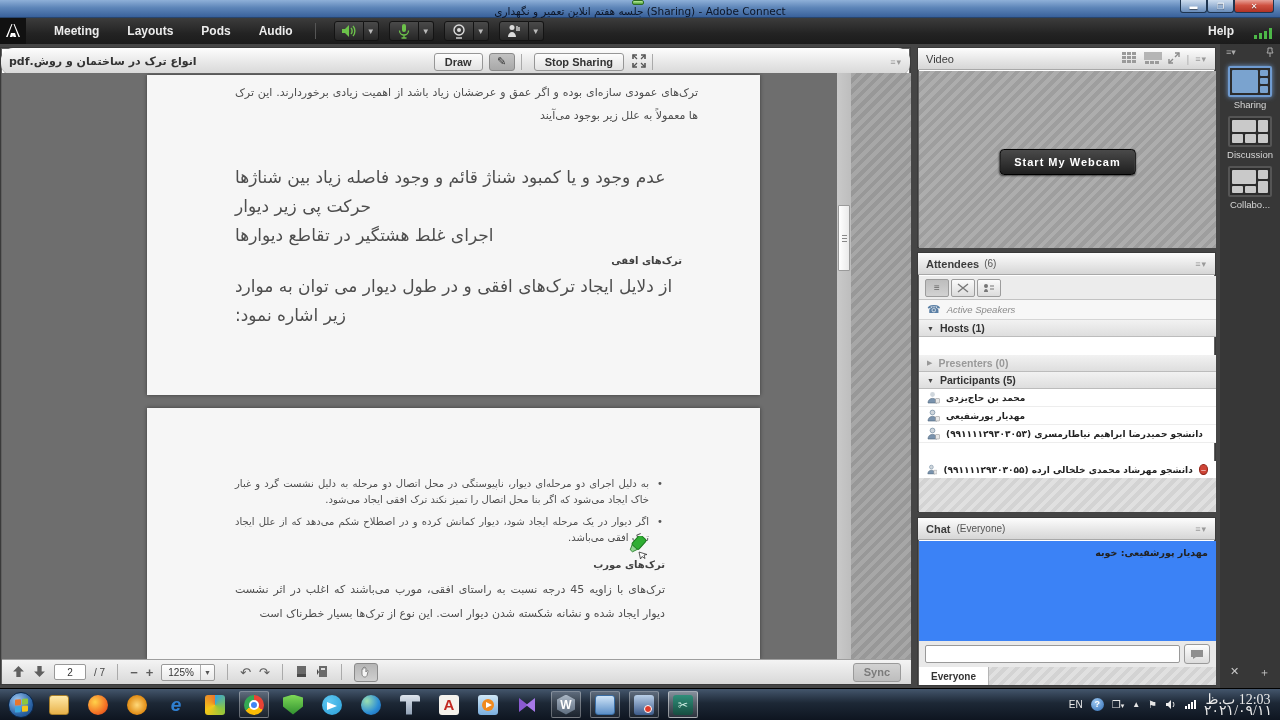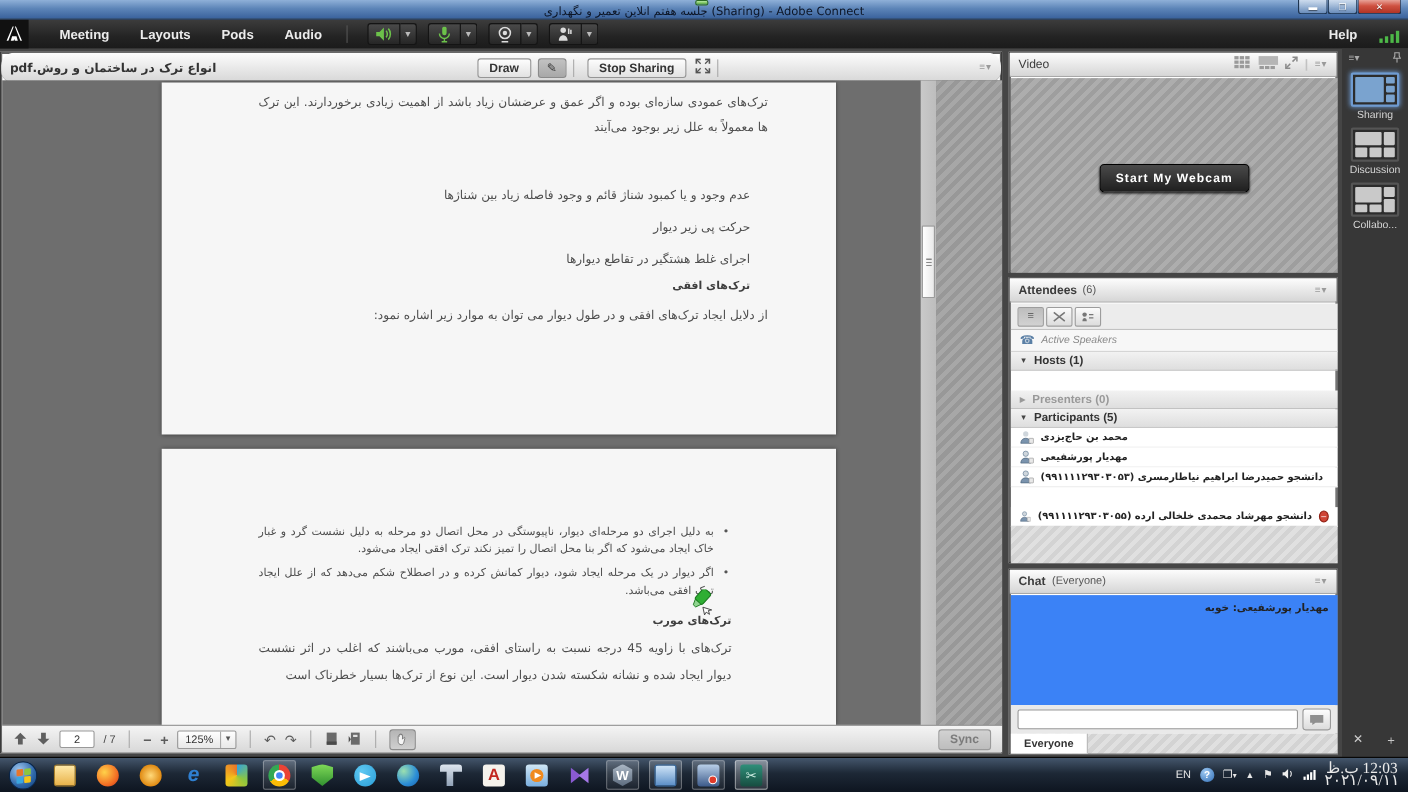--- a/index.html
+++ b/index.html
@@ -56,21 +56,21 @@
   .doc-scroll { position:absolute; left:835px; top:0; width:14px; height:586px; background:linear-gradient(90deg,#c9c9c9,#bdbdbd); }
   .doc-thumb { position:absolute; left:1px; top:132px; width:12px; height:66px; background:linear-gradient(90deg,#fff,#e9e9e9);
     border:1px solid #9a9a9a; border-radius:1px; }
   .doc-thumb::after { content:""; position:absolute; left:3px; top:29px; width:5px; height:7px;
     background:repeating-linear-gradient(#888 0 1px,transparent 1px 3px); }
   .page { position:absolute; left:145px; width:613px; background:#f6f6f6; box-shadow:0 0 4px rgba(0,0,0,.45); }
   .page1 { top:2px; height:320px; }
   .page2 { top:335px; height:251px; }
   .doc { direction:rtl; color:#4e4e4e; font-family:"DejaVu Sans",sans-serif; }
   .d-para { font-size:11px; line-height:23px; text-align:justify; }
-  .d-item { font-size:11px; line-height:29px; text-align:right; }
+  .d-item { font-size:17px; line-height:29px; text-align:left; }
   .d-head { font-size:10px; font-weight:bold; text-align:right; color:#3f3f3f; }
   .d-bullet { position:relative; font-size:10px; line-height:16px; text-align:justify; padding-right:16px; margin-bottom:6px; }
   .d-bullet::before { content:"•"; position:absolute; right:2px; top:0; color:#555; }
   .marker-cursor { position:absolute; left:620px; top:463px; width:30px; height:30px; }
 
   
   .video-pod { left:917px; top:47px; width:299px; height:201px; }
   .video-content { position:absolute; left:1px; top:23px; width:297px; height:177px;
     background:repeating-linear-gradient(135deg,#adadad 0 4px,#9e9e9e 4px 8px); }
   .webcam-btn { position:absolute; left:50%; top:78px; transform:translateX(-50%);

